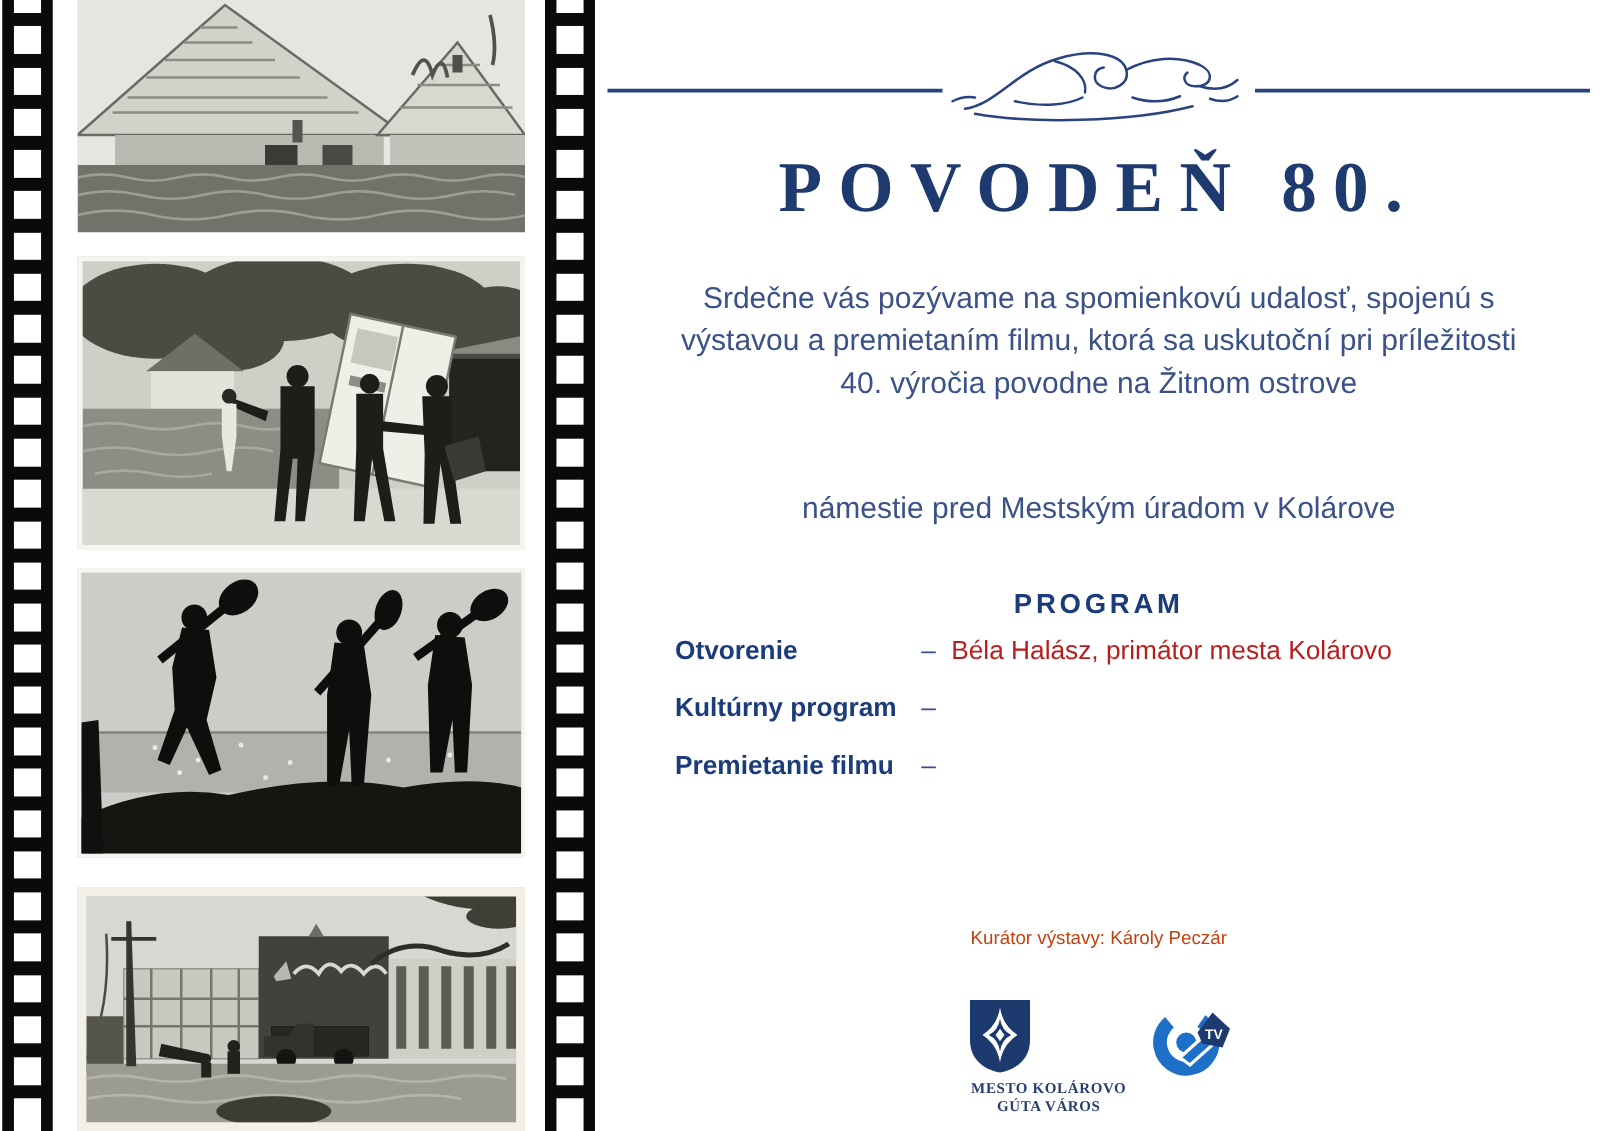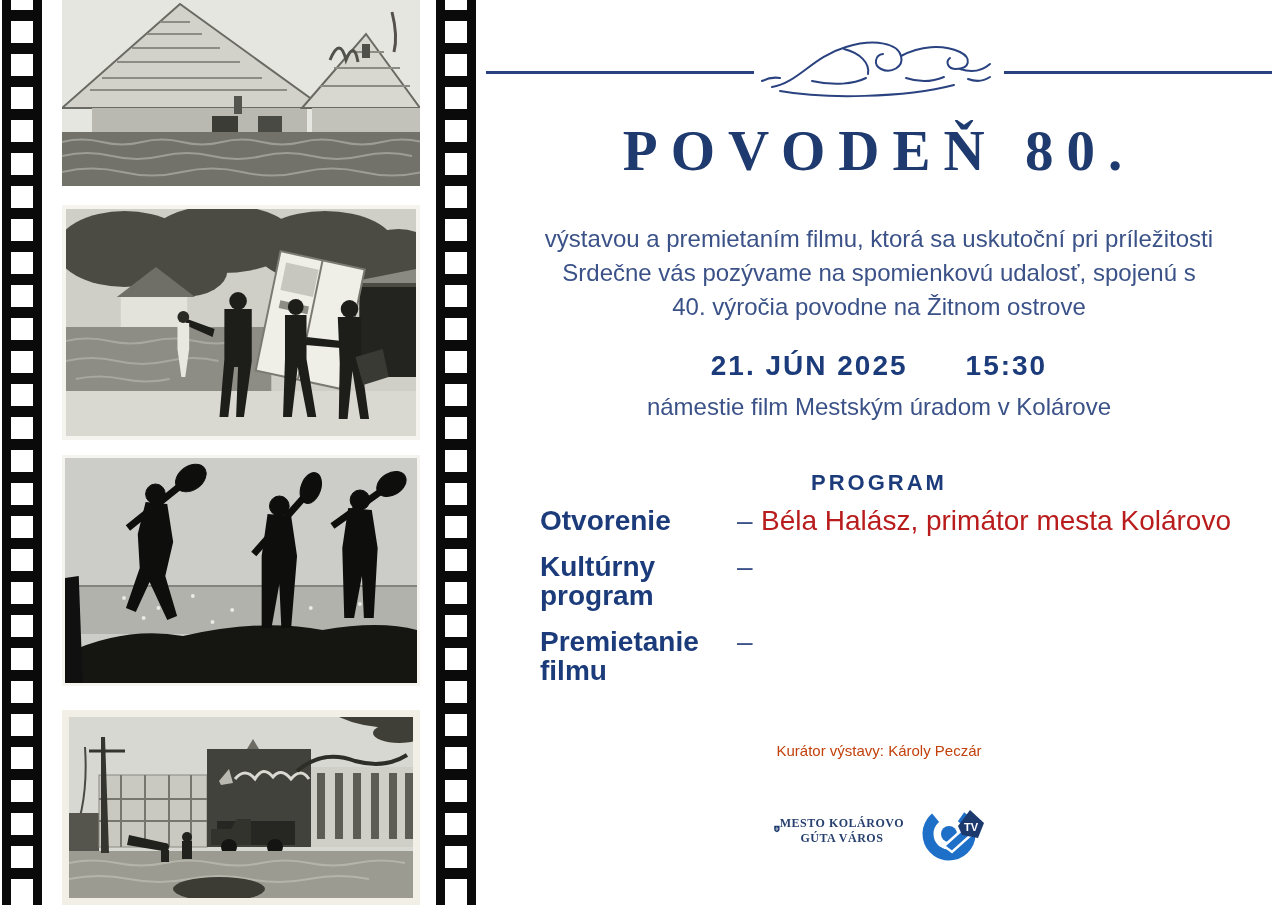--- a/index.html
+++ b/index.html
@@ -37,30 +37,30 @@
   }
   .intro{position:absolute;top:222px;left:0;width:100%;text-align:center;
     font-size:24px;line-height:34px;color:#3b5288;}
   .dateline{position:absolute;top:350px;left:0;width:100%;display:flex;justify-content:center;gap:58px;
     font-size:28px;font-weight:700;letter-spacing:2px;color:#1c3b7a;}
   .location{position:absolute;top:393px;left:0;width:100%;text-align:center;
     font-size:24px;color:#3b5288;}
   .program-heading{position:absolute;top:470px;left:0;width:100%;text-align:center;
     font-size:22px;font-weight:700;letter-spacing:3px;color:#1c3b7a;}
   .program-list{position:absolute;top:506px;left:62px;width:716px;}
-  .program-row{display:flex;margin-bottom:17px;font-size:28px;line-height:29px;}
+  .program-row{display:flex;margin-bottom:17px;font-size:21px;line-height:29px;}
   .program-label{flex:0 0 197px;font-weight:700;color:#1c3b7a;}
   .program-dash{flex:0 0 24px;color:#3b5288;}
   .program-lines{flex:1;color:#b91c1c;}
   .curator{position:absolute;top:742px;left:0;width:100%;text-align:center;
     font-size:15px;color:#c2410c;}
   
   .logos{position:absolute;top:798px;left:0;width:100%;display:flex;justify-content:center;
     align-items:flex-start;gap:16px;}
-  .city-logo{display:flex;flex-direction:row;align-items:center;width:130px;}
+  .city-logo{display:flex;flex-direction:column;width:130px;}
   .city-caption{margin-top:3px;text-align:center;font-family:"Liberation Serif", serif;
     font-weight:600;font-size:12px;line-height:15px;letter-spacing:0.5px;color:#27406f;white-space:nowrap;}
   .gutatv-logo{margin-top:2px;}
 </style>
 </head>
 <body>
 
 <div class="filmstrip">
   <div class="rail rail-left"></div>
   <div class="rail rail-right"></div>
@@ -255,31 +255,27 @@
         <path d="M8,56 C14,53 20,52 26,53"></path>
         <path d="M214,54 C222,57 230,56 236,52"></path>
       </g>
     </svg>
     <div class="orn-line"></div>
   </div>
 
   <div class="title">POVODEŇ 80.</div>
 
   <div class="intro">
+    <div>Srdečne vás pozývame na spomienkovú udalosť, spojenú s</div>
     <div>výstavou a premietaním filmu, ktorá sa uskutoční pri príležitosti</div>
-    <div>Srdečne vás pozývame na spomienkovú udalosť, spojenú s</div>
     <div>40. výročia povodne na Žitnom ostrove</div>
   </div>
 
-  <div class="dateline">
-    <span>21. JÚN 2025</span>
-    <span>15:30</span>
-  </div>
-
-  <div class="location">námestie film Mestským úradom v Kolárove</div>
+
+  <div class="location">námestie pred Mestským úradom v Kolárove</div>
 
   <div class="program-heading">PROGRAM</div>
 
   <div class="program-list">
     <div class="program-row">
       <div class="program-label">Otvorenie</div>
       <div class="program-dash">–</div>
       <div class="program-lines">
         <div>Béla Halász, primátor mesta Kolárovo</div>
       </div>

